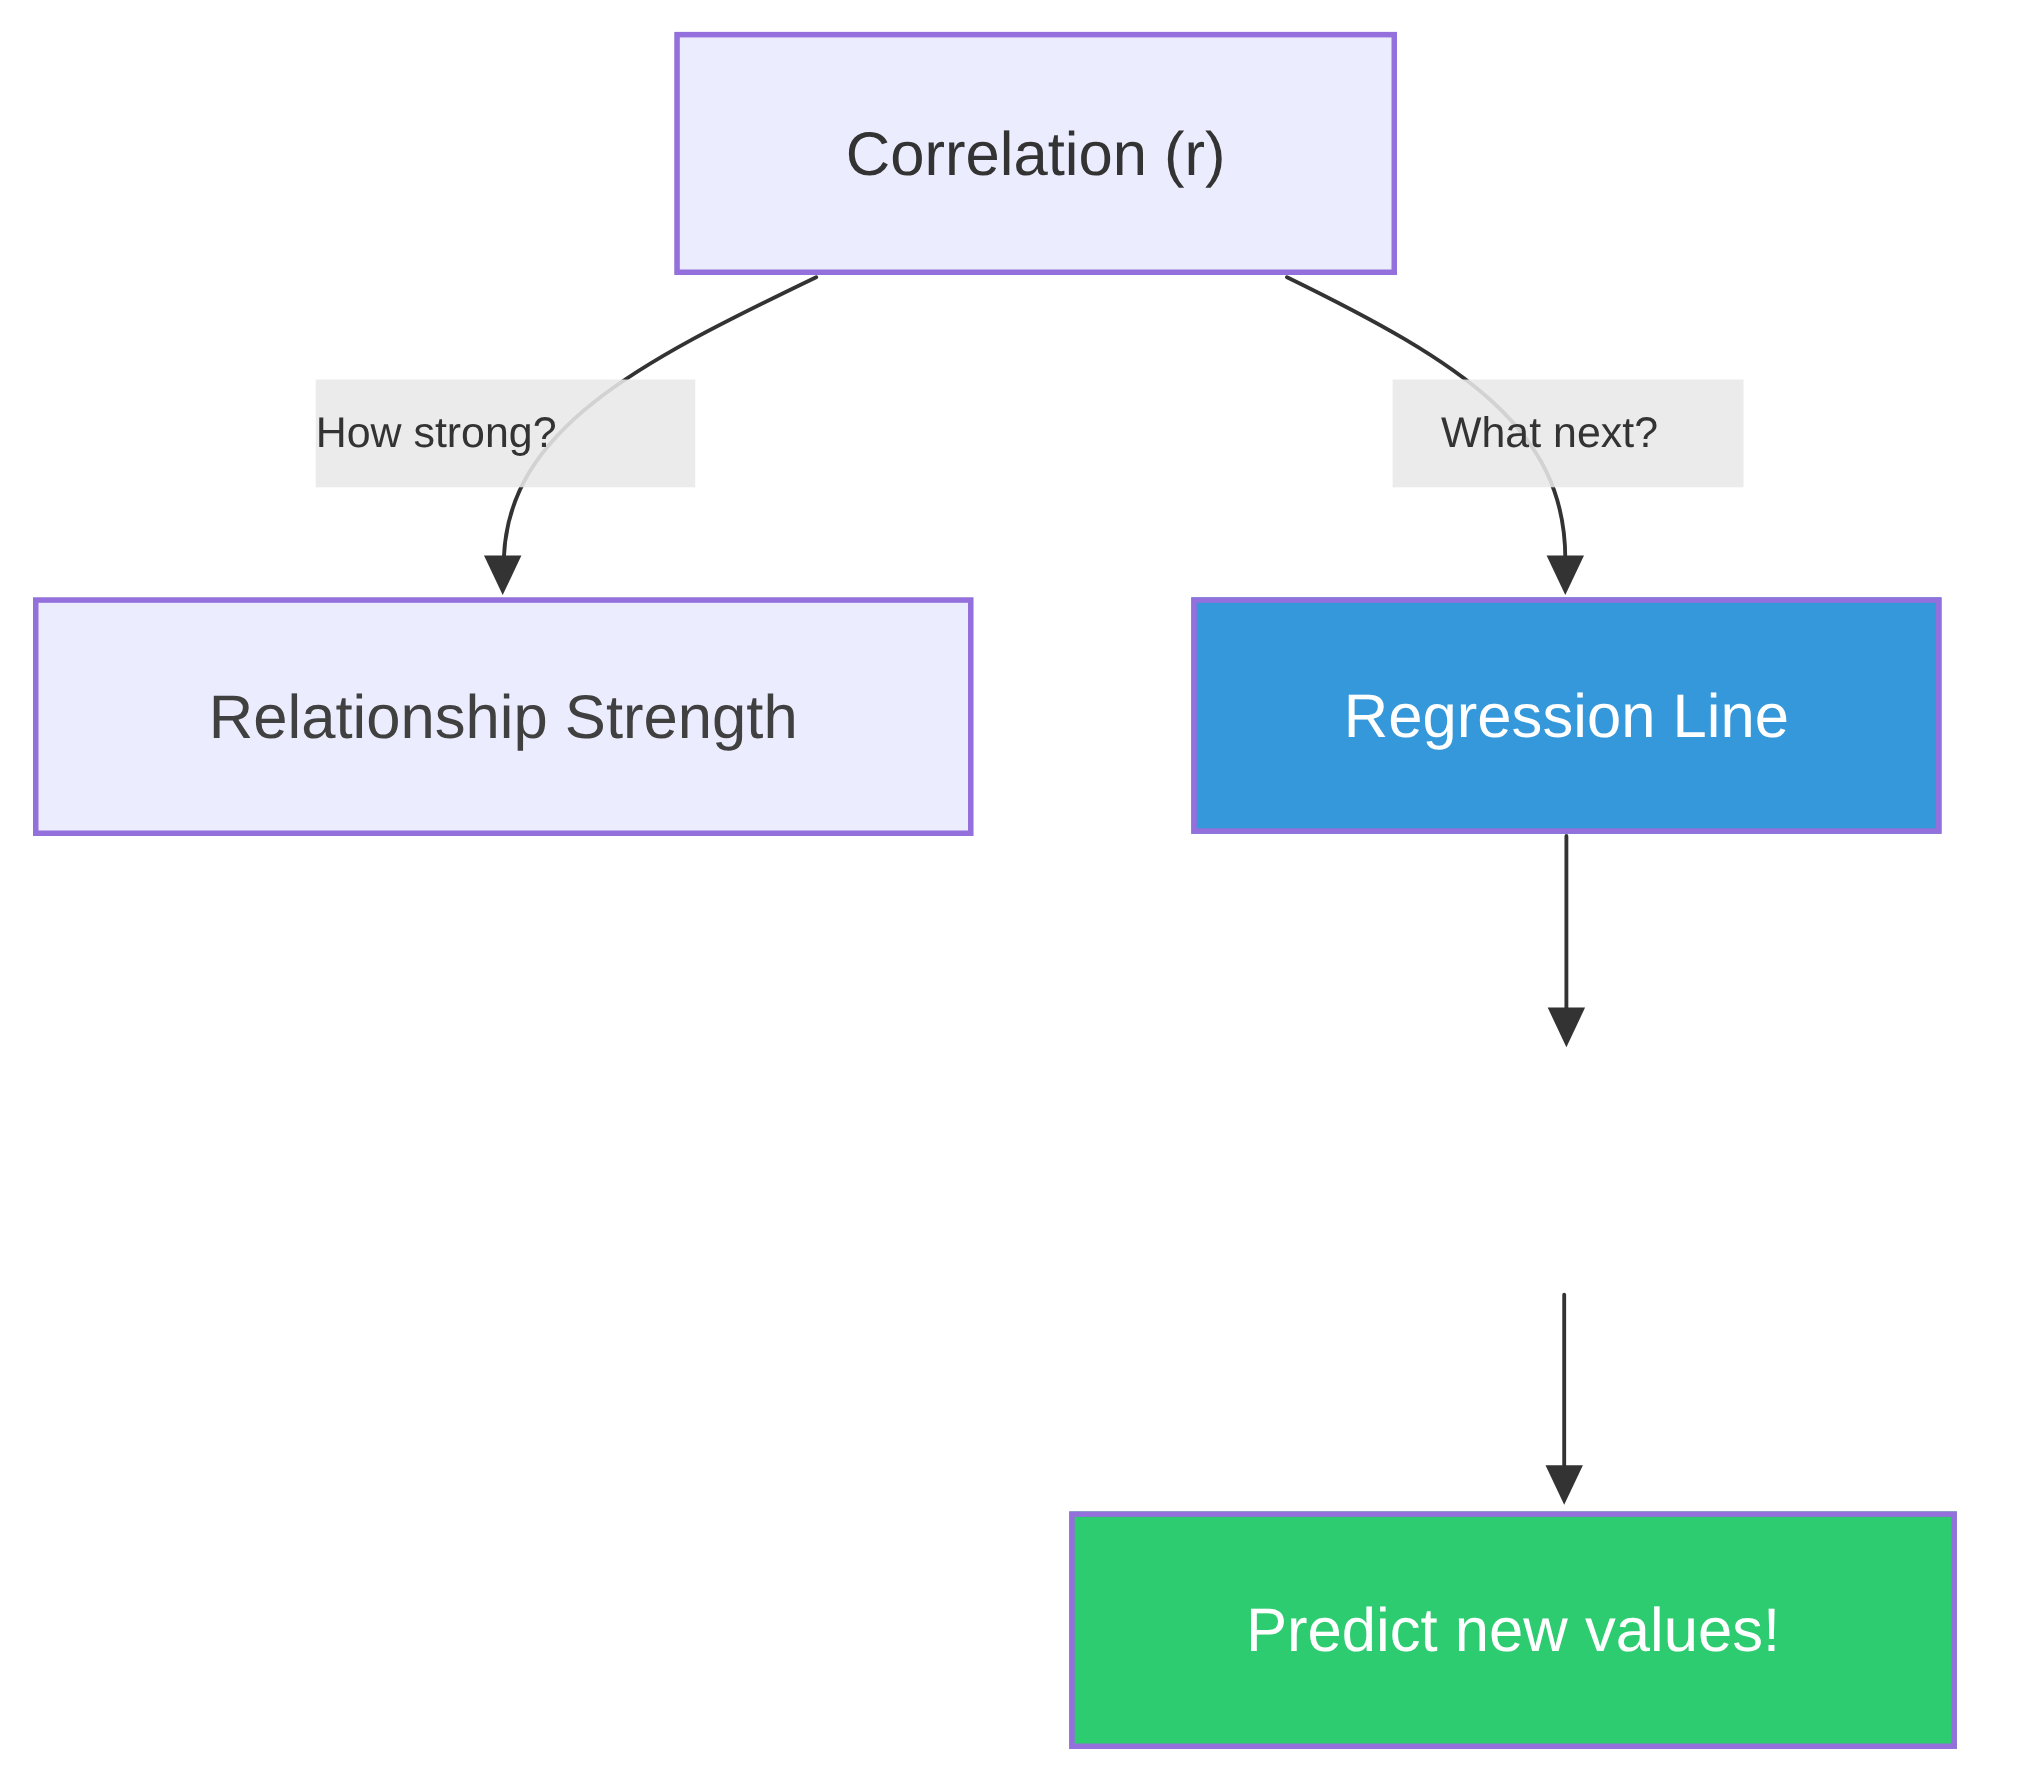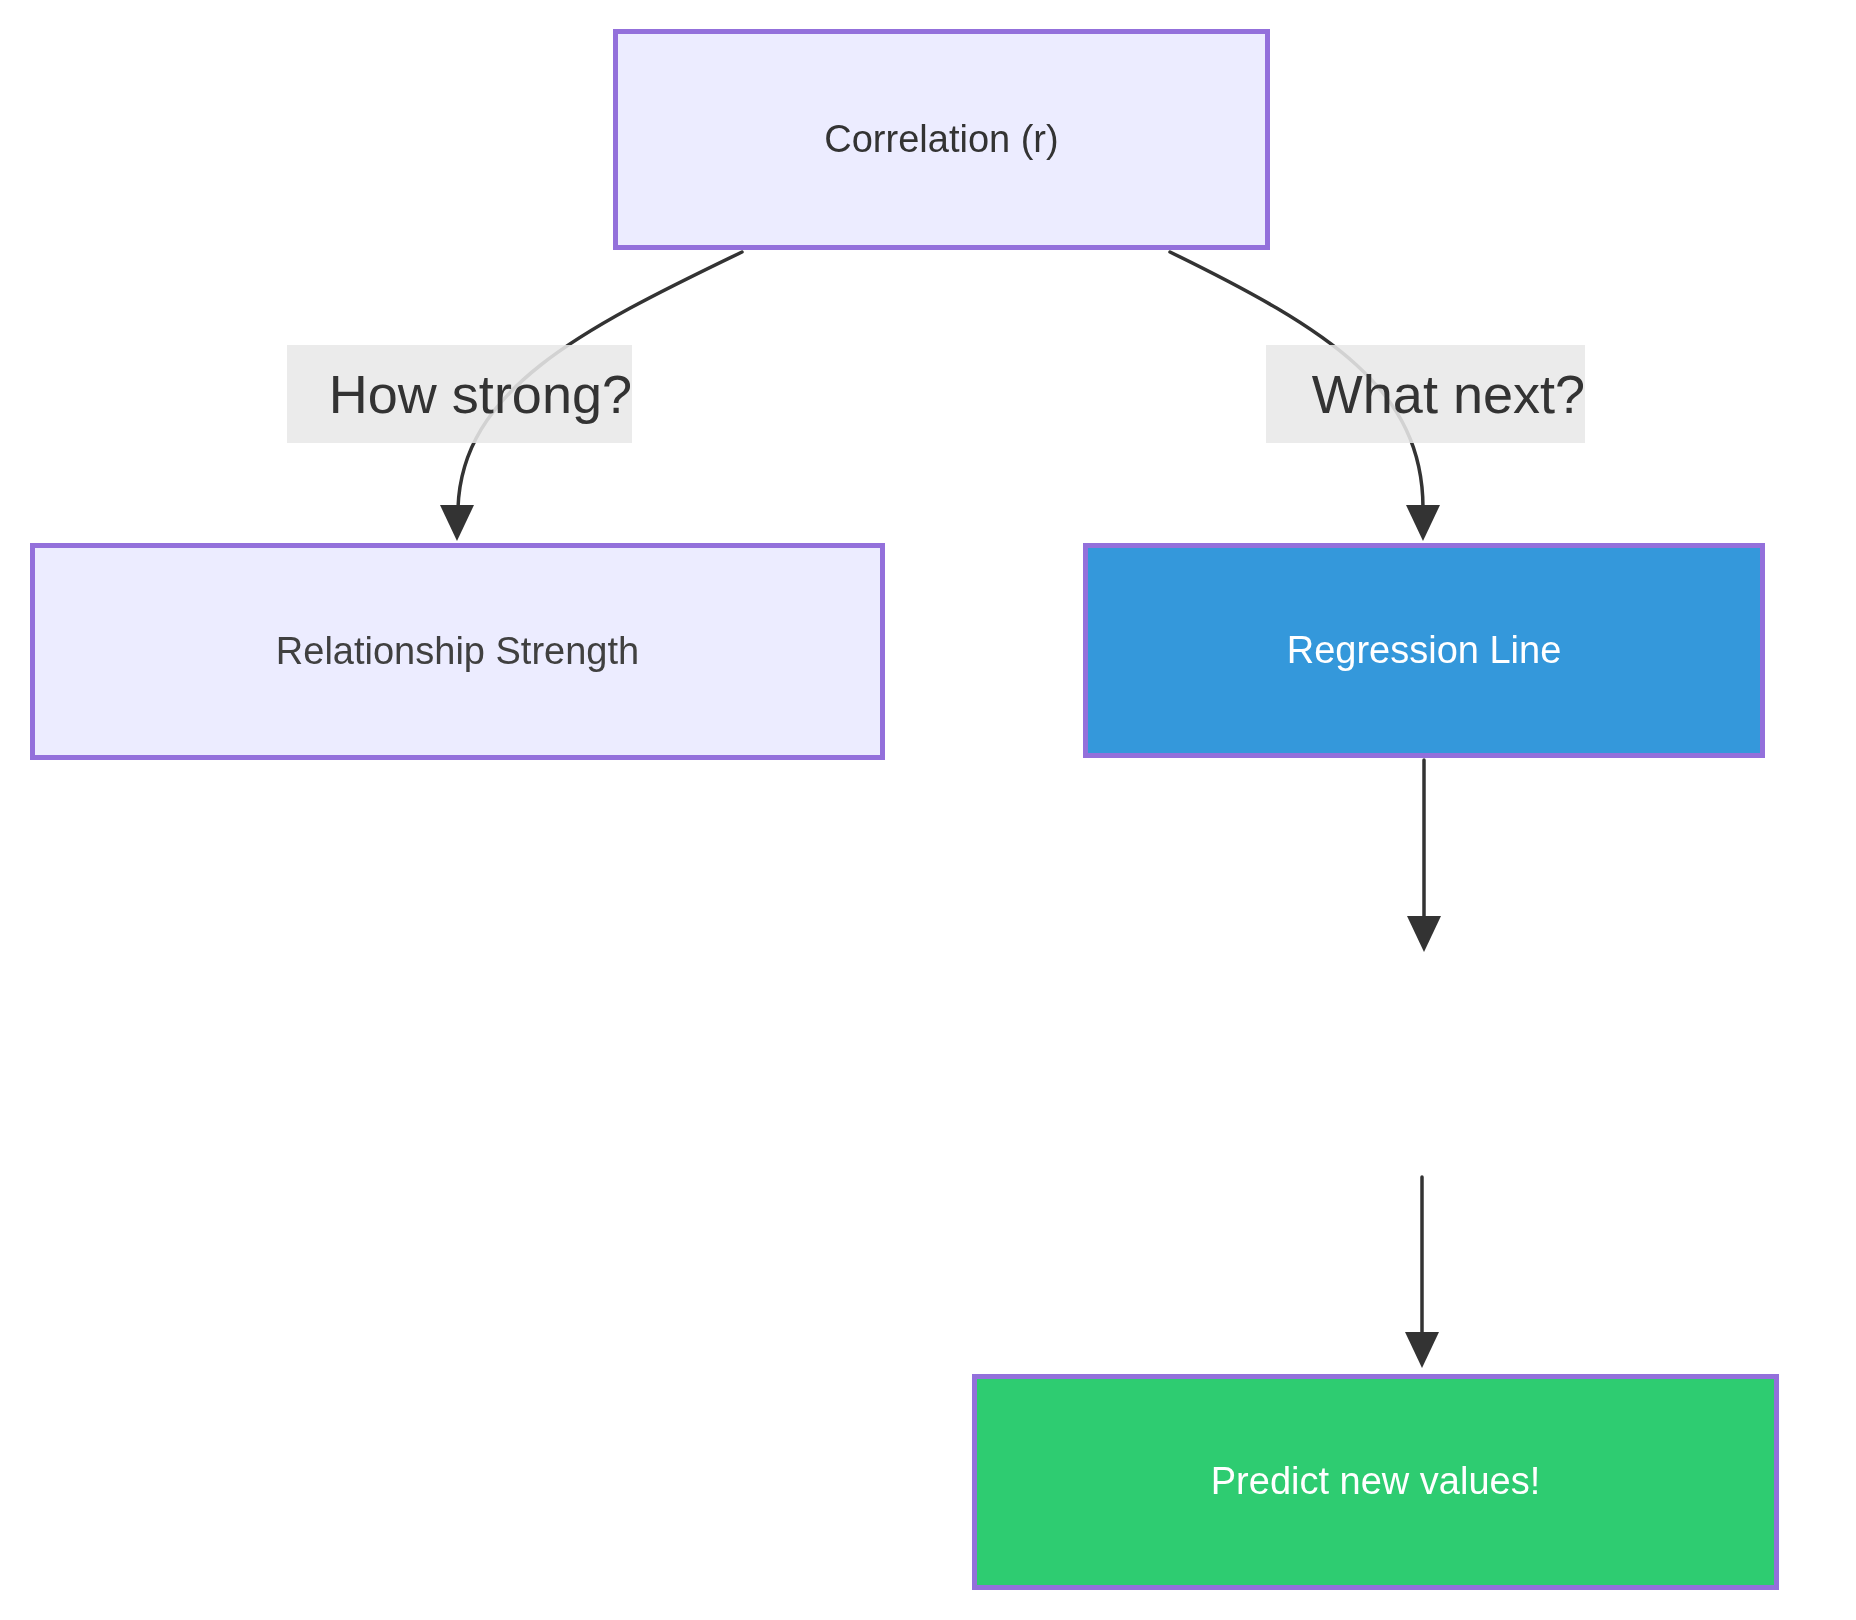--- a/index.html
+++ b/index.html
@@ -33,38 +33,38 @@
     stroke: none;
   }
   .node {
     position: absolute;
     box-sizing: border-box;
     border: 5px solid #9370DB;
     display: flex;
     align-items: center;
     justify-content: center;
     text-align: center;
-    font-size: 38px;
+    font-size: 56px;
     line-height: 1.2;
     color: #333333;
     background: #ECECFF;
   }
   .node-correlation  { left: 613px;  top: 29px;   width: 657px; height: 221px; }
   .node-strength     { left: 30px;   top: 543px;  width: 855px; height: 217px; }
   .node-regression   { left: 1083px; top: 543px;  width: 682px; height: 215px; }
   .node-formula      { left: 1162px; top: 958px;  width: 520px; height: 217px; }
   .node-predict      { left: 972px; top: 1374px; width: 807px; height: 216px; }
   .edge-label {
     position: absolute;
     box-sizing: border-box;
     display: flex;
     align-items: center;
-    justify-content: flex-end;
+    justify-content: flex-start;
     text-align: center;
-    font-size: 54px;
+    font-size: 39px;
     color: #333333;
     background: rgba(232, 232, 232, 0.88);
   }
   .label-how-strong { left: 287px;  top: 345px; width: 345px; height: 98px; }
   .label-what-next  { left: 1266px; top: 345px; width: 319px; height: 98px; padding-left: 44px; }
 </style>
 </head>
 <body>
 
 <div class="diagram">

